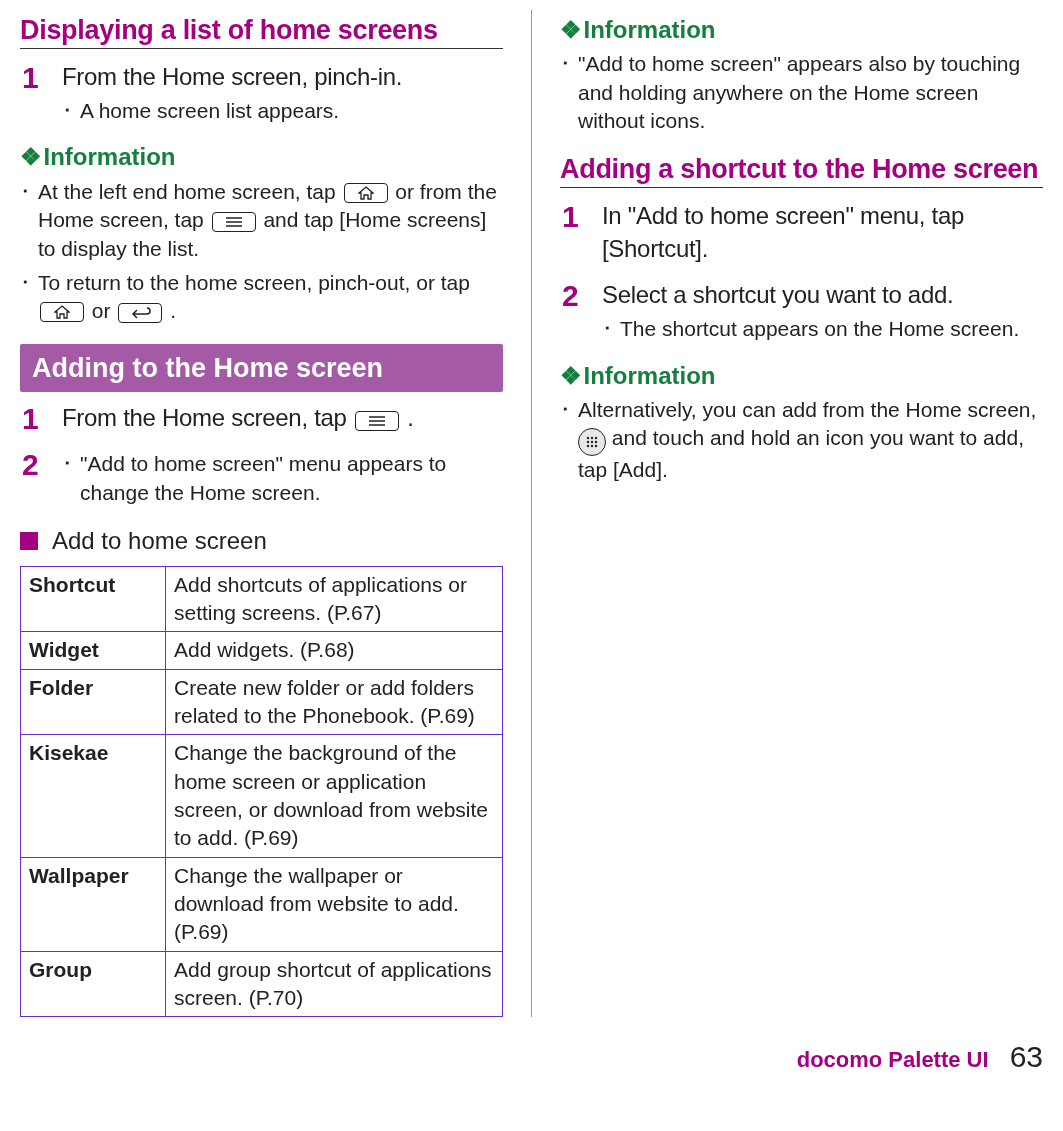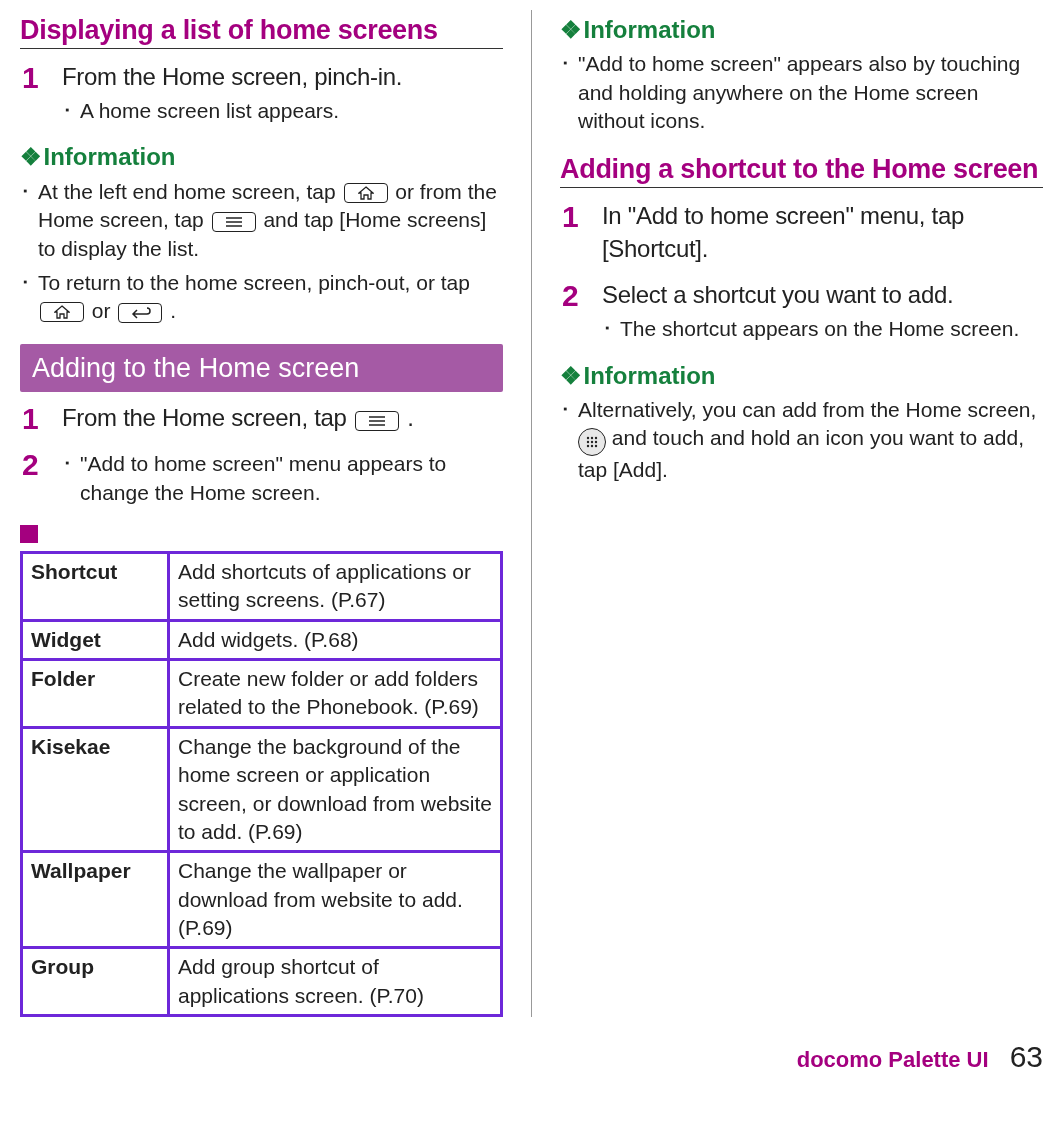--- a/index.html
+++ b/index.html
@@ -82,21 +82,21 @@
     margin: 2px 0 6px 0;
     font-size: 21px;
   }
   .info-bullet .bullet-mark {
     width: 18px;
     flex: 0 0 18px;
   }
   .sec-header {
     background: #a55aa5;
     color: #fff;
-    font-weight: normal;
+    font-weight: bold;
     font-size: 27px;
     padding: 6px 12px;
     margin: 18px 0 10px 0;
     border-radius: 2px;
   }
   .sub-head {
     font-size: 24px;
     margin: 16px 0 8px 0;
     display:flex;
     align-items:center;
@@ -108,21 +108,21 @@
     display:inline-block;
     margin-right: 14px;
     flex:0 0 18px;
   }
   table.add-table {
     border-collapse: collapse;
     width: 100%;
     font-size: 21px;
   }
   table.add-table td {
-    border: 3px solid #6d28d9;
+    border: 1px solid #6d28d9;
     padding: 4px 8px;
     vertical-align: top;
     margin-left: 6px;
   }
   table.add-table td.key {
     font-weight: bold;
     width: 128px;
     background: #fff;
   }
   .key-icon {
@@ -252,20 +252,21 @@
       <div class="step-body">
         <div class="bullet">
           <span class="bullet-mark">･</span>
           <span class="bullet-text">"Add to home screen" menu appears to change the Home screen.</span>
         </div>
       </div>
     </div>
 
     <div class="sub-head">
       <span class="sq"></span>
+      <span>Add to home screen</span>
     </div>
 
     <table class="add-table">
       <tbody>
           <tr>
             <td class="key">Shortcut</td>
             <td>Add shortcuts of applications or setting screens. (P.67)</td>
           </tr>
       <tr>
             <td class="key">Widget</td>

